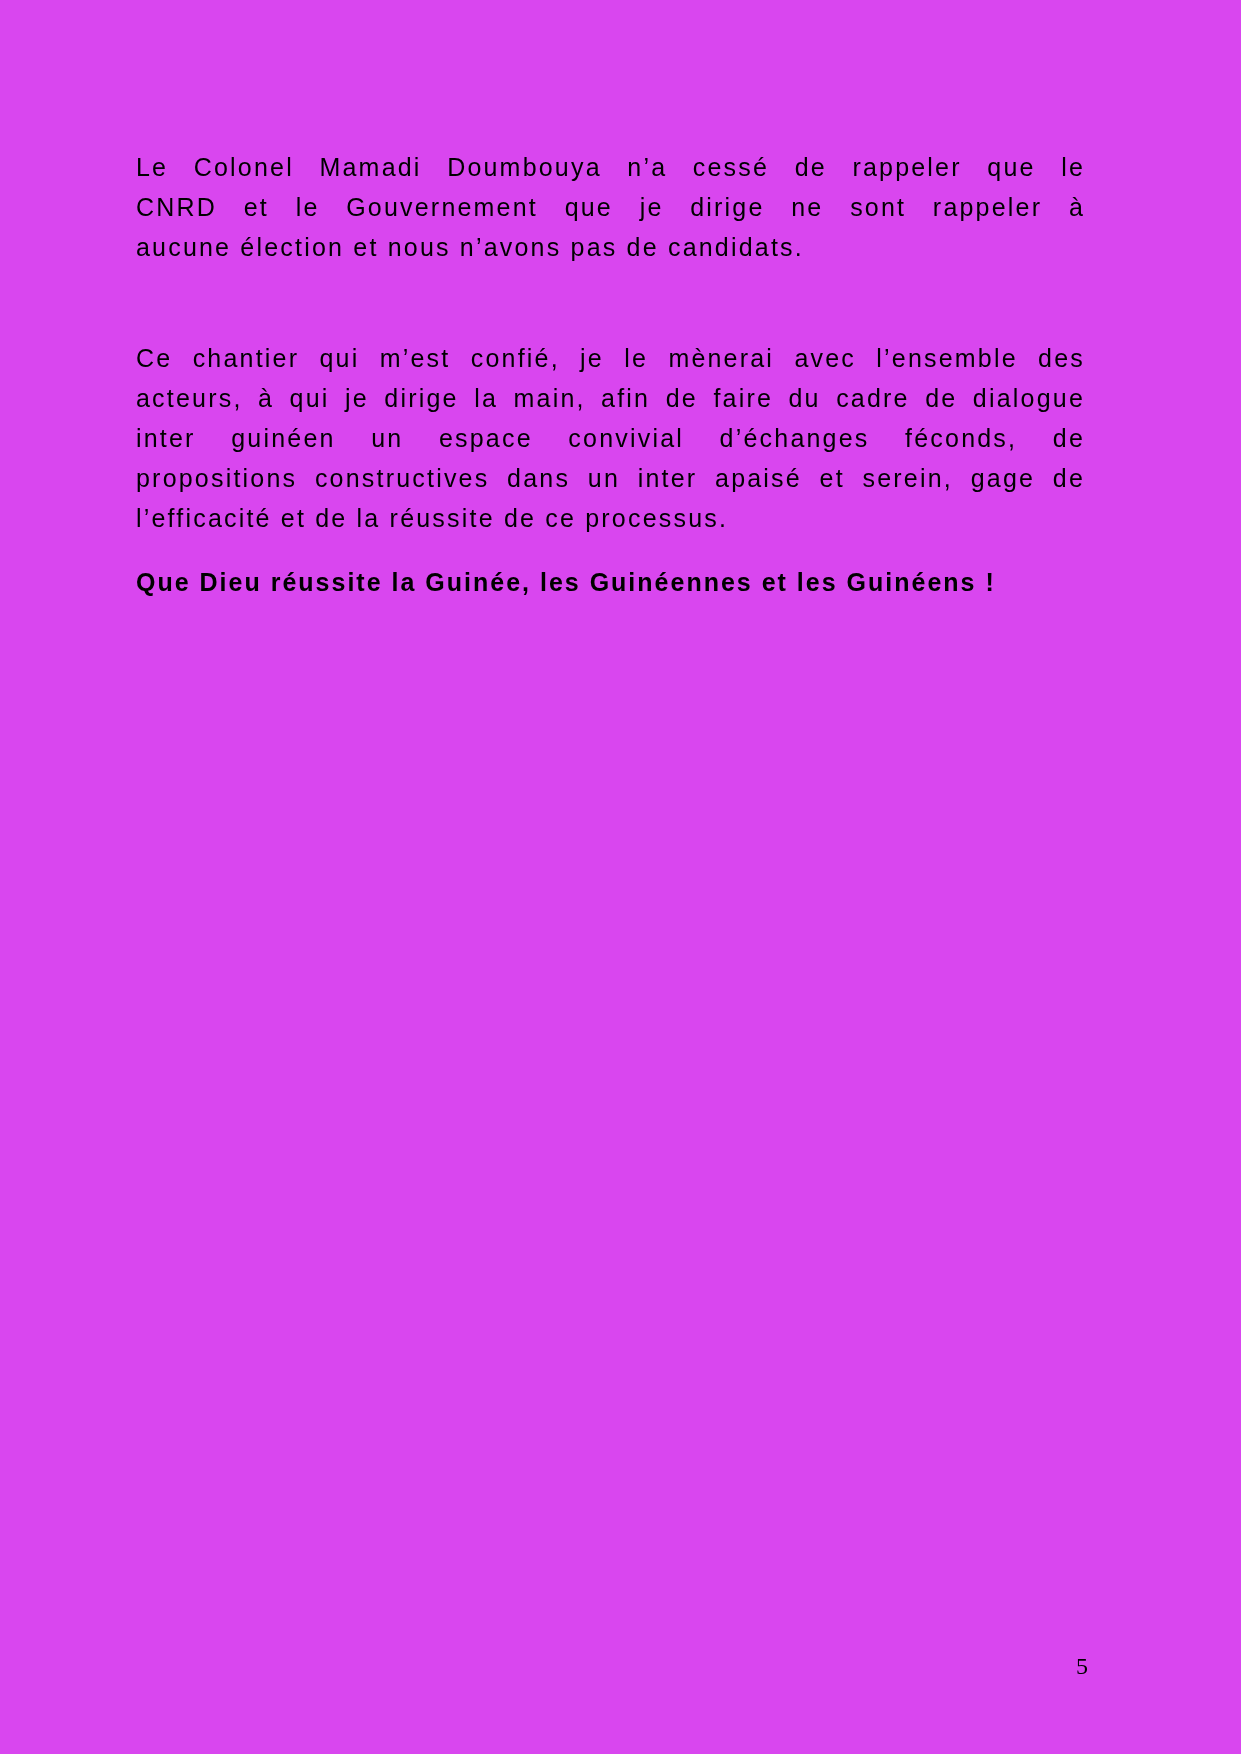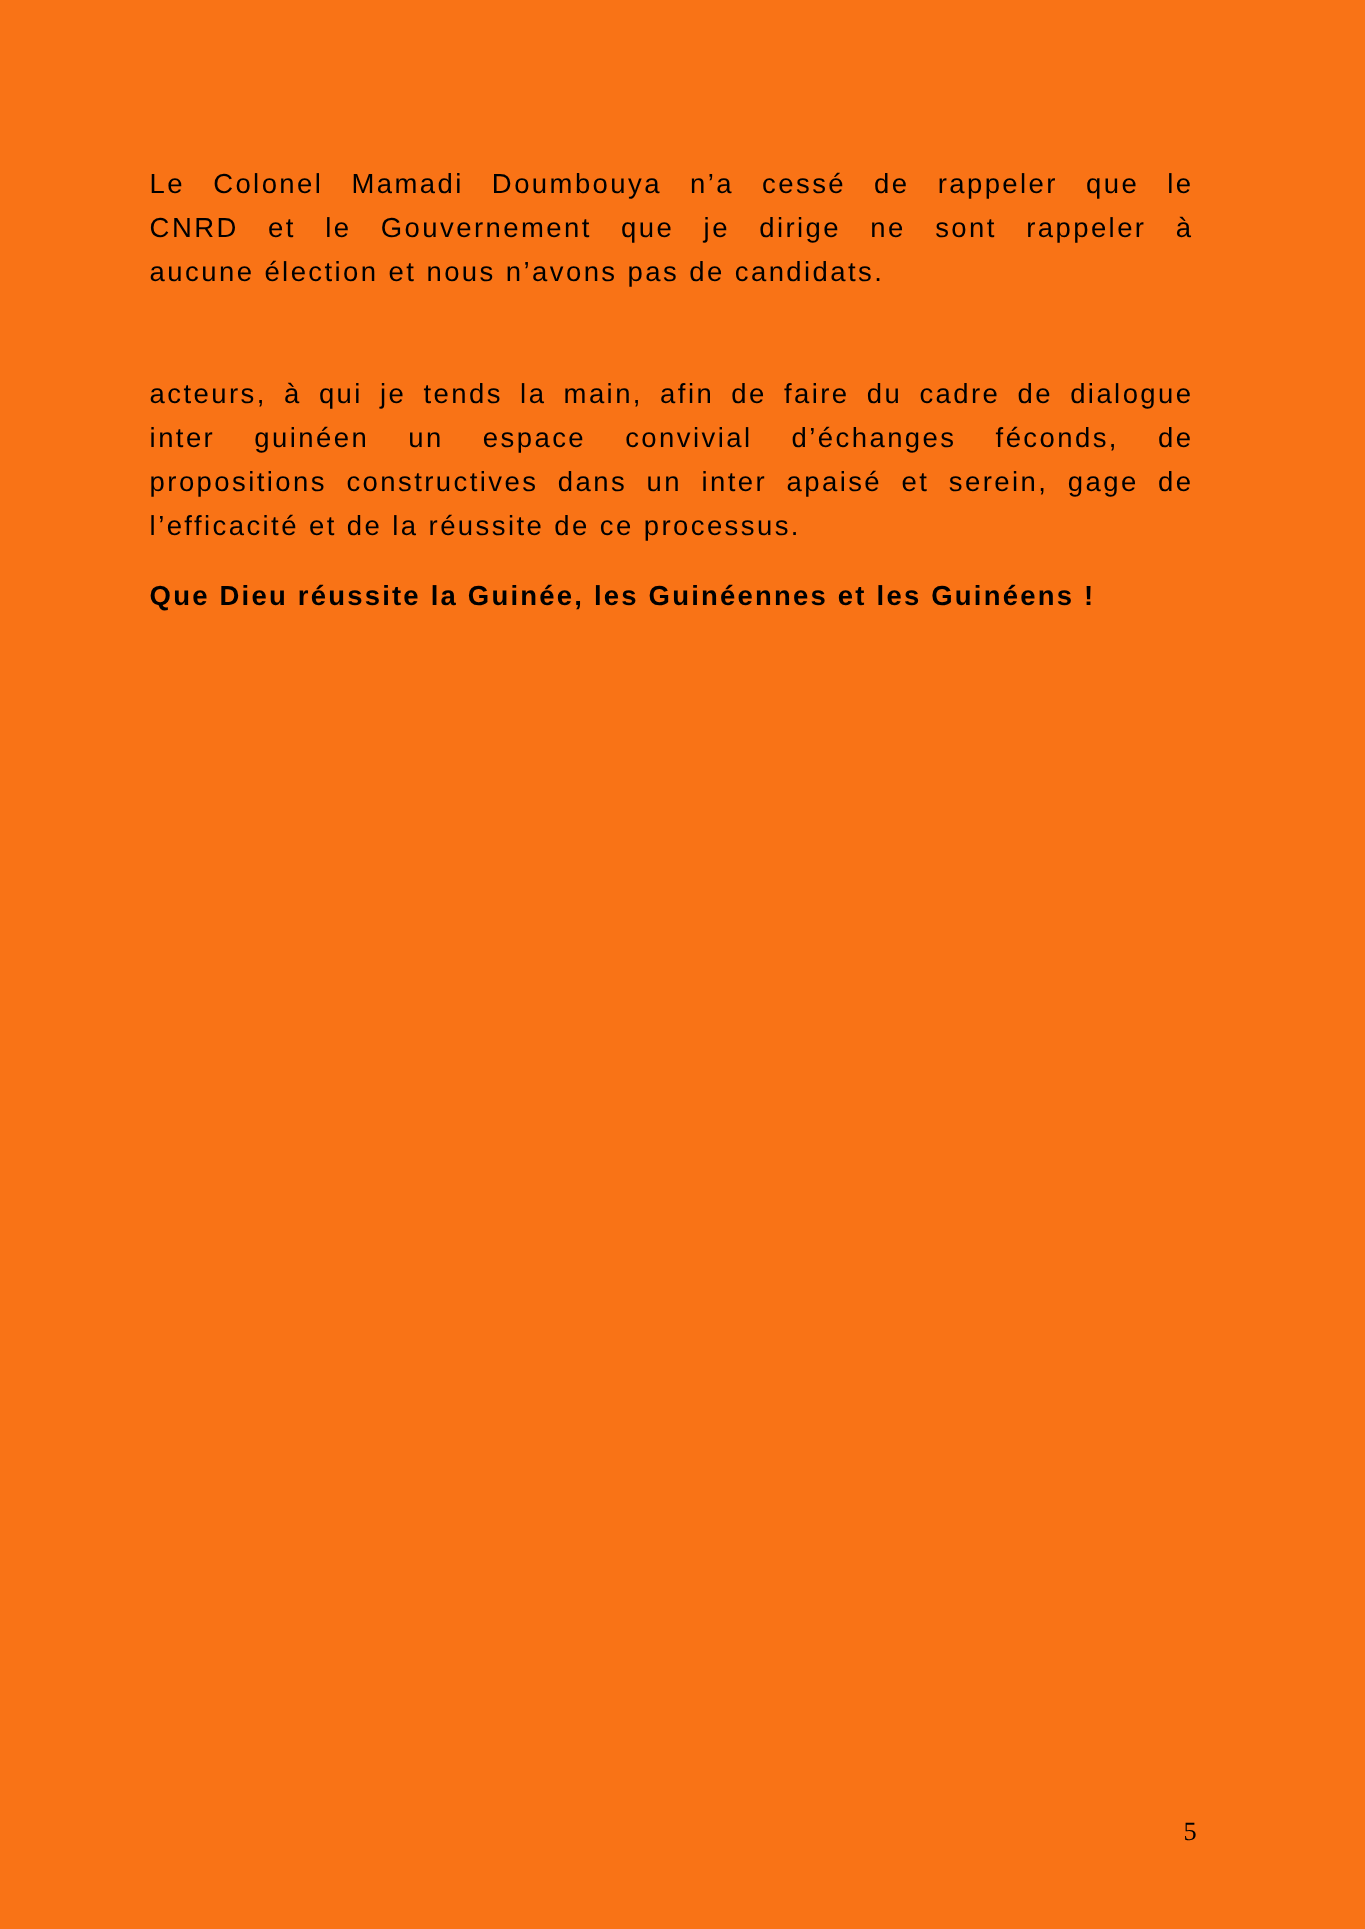--- a/index.html
+++ b/index.html
@@ -4,21 +4,21 @@
 <style>
   html, body {
     margin: 0;
     padding: 0;
     background: #ffffff;
   }
   .page {
     position: relative;
     width: 1241px;
     height: 1754px;
-    background: #f97316;
+    background: #d946ef;
     color: #000000;
     font-family: "Liberation Sans", "DejaVu Sans", sans-serif;
     overflow: hidden;
   }
   .content {
     position: absolute;
     left: 136px;
     top: 147px;
     width: 949px;
   }
@@ -70,21 +70,22 @@
 <div class="page">
   <div class="content">
 
     <p class="para p1">
       <span class="line jline">Le Colonel Mamadi Doumbouya n’a cessé de rappeler que le</span>
       <span class="line jline">CNRD et le Gouvernement que je dirige ne sont rappeler à</span>
       <span class="line lastline">aucune élection et nous n’avons pas de candidats.</span>
     </p>
 
     <p class="para p2">
-      <span class="line jline">acteurs, à qui je tends la main, afin de faire du cadre de dialogue</span>
+      <span class="line jline">Ce chantier qui m’est confié, je le mènerai avec l’ensemble des</span>
+      <span class="line jline">acteurs, à qui je dirige la main, afin de faire du cadre de dialogue</span>
       <span class="line jline">inter guinéen un espace convivial d’échanges féconds, de</span>
       <span class="line jline">propositions constructives dans un inter apaisé et serein, gage de</span>
       <span class="line lastline">l’efficacité et de la réussite de ce processus.</span>
     </p>
 
     <p class="para bold-para">
       <span class="line lastline">Que Dieu réussite la Guinée, les Guinéennes et les Guinéens !</span>
     </p>
 
 

